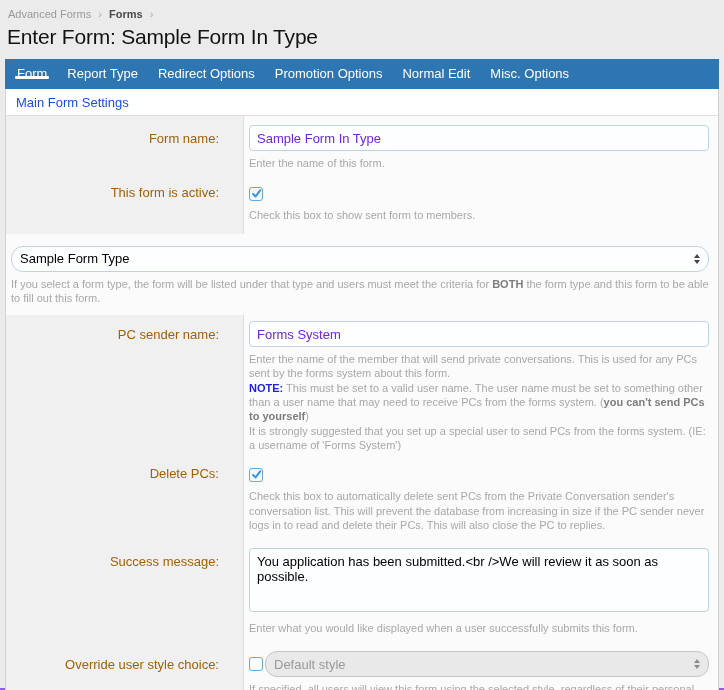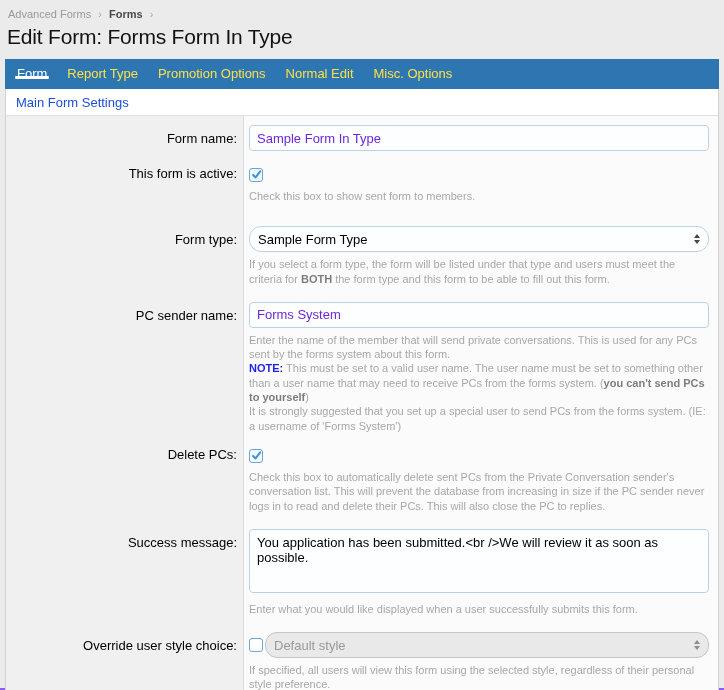--- a/index.html
+++ b/index.html
@@ -14,32 +14,32 @@
   
   .breadcrumb { padding:8px 8px 0 8px; font-size:11px; color:#999; }
   .breadcrumb .crumb { color:#999; text-decoration:none; cursor:pointer; }
   .breadcrumb .crumb.current { color:#4a4a4a; font-weight:bold; }
   .breadcrumb .sep { color:#a9a9a9; padding:0 4px; }
   .page-title { font-size:21px; font-weight:500; color:#121212; padding:5px 8px 10px 7px; letter-spacing:-0.2px; }
 
   .panel { margin:0 5px; }
   
   .tabbar { background:#2d76b2; height:30px; display:flex; align-items:stretch; padding:6px 2px; }
-  .tab { color:#fde047; font-size:13px; padding:0 10px; display:flex; flex-direction:column; justify-content:center; cursor:pointer; position:relative; }
+  .tab { color:#ffffff; font-size:13px; padding:0 10px; display:flex; flex-direction:column; justify-content:center; cursor:pointer; position:relative; }
   .tab span { line-height:20px; }
   .tab.active { color:#fff; }
   .tab.active::after { content:""; position:absolute; left:8px; right:8px; bottom:4px; height:3px; background:#fff; border-radius:1px; }
 
   .panel-body { border:1px solid #d2d2d2; border-top:none; background:#fbfbfb; }
 
   .section-header { background:#fff; border-bottom:1px solid #e0e0e0; font-size:13px; color:#1d4ed8; padding:6px 10px 5px 10px; }
 
   
   .row { display:flex; }
-  .lbl { width:238px; flex:0 0 238px; background:#f0f0f0; border-right:1px solid #ddd; text-align:right; padding-right:6px; font-size:13px; color:#000000; }
+  .lbl { width:238px; flex:0 0 238px; background:#f0f0f0; border-right:1px solid #ddd; text-align:right; padding-right:24px; font-size:13px; color:#a16207; }
   .ctl { flex:1; background:#fbfbfb; padding-left:5px; padding-right:9px; }
 
   .text-input { width:100%; height:26px; background:#fdfeff; border:1px solid #bcd3e7; border-radius:4px; padding:0 7px; font-size:13px; color:#6d28d9; font-family:"Liberation Sans", sans-serif; outline:none; }
   textarea.text-area { width:100%; height:64px; background:#fdfeff; border:1px solid #bcd3e7; border-radius:4px; padding:5px 7px; font-size:13px; color:#000; font-family:"Liberation Sans", sans-serif; resize:none; outline:none; }
 
   .hint { font-size:11px; line-height:1.3; color:#a8a8a8; margin-top:5px; }
   .hint b { color:#7d7d7d; }
   .hint .note { color:#1f1fe8; font-weight:bold; }
 
   .checkbox { width:14px; height:14px; border:1px solid #69a6d9; border-radius:3px; background:#fff; display:inline-flex; align-items:center; justify-content:center; cursor:pointer; flex:0 0 auto; }
@@ -72,65 +72,68 @@
 
 <div class="page">
 
   <div class="breadcrumb">
     <span class="crumb">Advanced Forms</span>
     <span class="sep">›</span>
     <span class="crumb current">Forms</span>
     <span class="sep">›</span>
   </div>
 
-  <h1 class="page-title">Edit Form: Forms Form In Type</h1>
+  <h1 class="page-title">Enter Form: Sample Form In Type</h1>
 
   <div class="panel">
     <div class="tabbar">
       <div class="tab active">
           <span>Form</span>
         </div>
       <div class="tab">
           <span>Report Type</span>
+        </div>
+      <div class="tab">
+          <span>Redirect Options</span>
         </div>
       <div class="tab">
           <span>Promotion Options</span>
         </div>
       <div class="tab">
           <span>Normal Edit</span>
         </div>
       <div class="tab">
           <span>Misc. Options</span>
         </div>
     </div>
 
     <div class="panel-body">
       <div class="section-header">Main Form Settings</div>
 
       <div class="row r1">
         <div class="lbl">Form name:</div>
         <div class="ctl">
           <input class="text-input" type="text" value="Sample Form In Type" style="">
+          <div class="hint">Enter the name of this form.</div>
         </div>
       </div>
 
       <div class="row r2">
         <div class="lbl">This form is active:</div>
         <div class="ctl">
           <span class="checkbox checked">
             <svg class="check" width="11" height="11" viewBox="0 0 12 12">
                 <path d="M2.3 6.6 L5 9.2 L10 2.6" stroke="#3a94d9" stroke-width="2.2" fill="none" stroke-linecap="round" stroke-linejoin="round"></path>
               </svg>
           </span>
           <div class="hint">Check this box to show sent form to members.</div>
         </div>
       </div>
 
       <div class="row r3">
-        <div class="lbl">Form type:</div>
         <div class="ctl">
           <div class="select">
             <span>Sample Form Type</span>
             <span class="arrows">
                 <i class="up"></i>
                 <i class="dn"></i>
               </span>
           </div>
           <div class="hint"><span>If you select a form type, the form will be listed under that type and users must meet the criteria for </span><b>BOTH</b><span> the form type and this form to be able to fill out this form.</span></div>
         </div>

